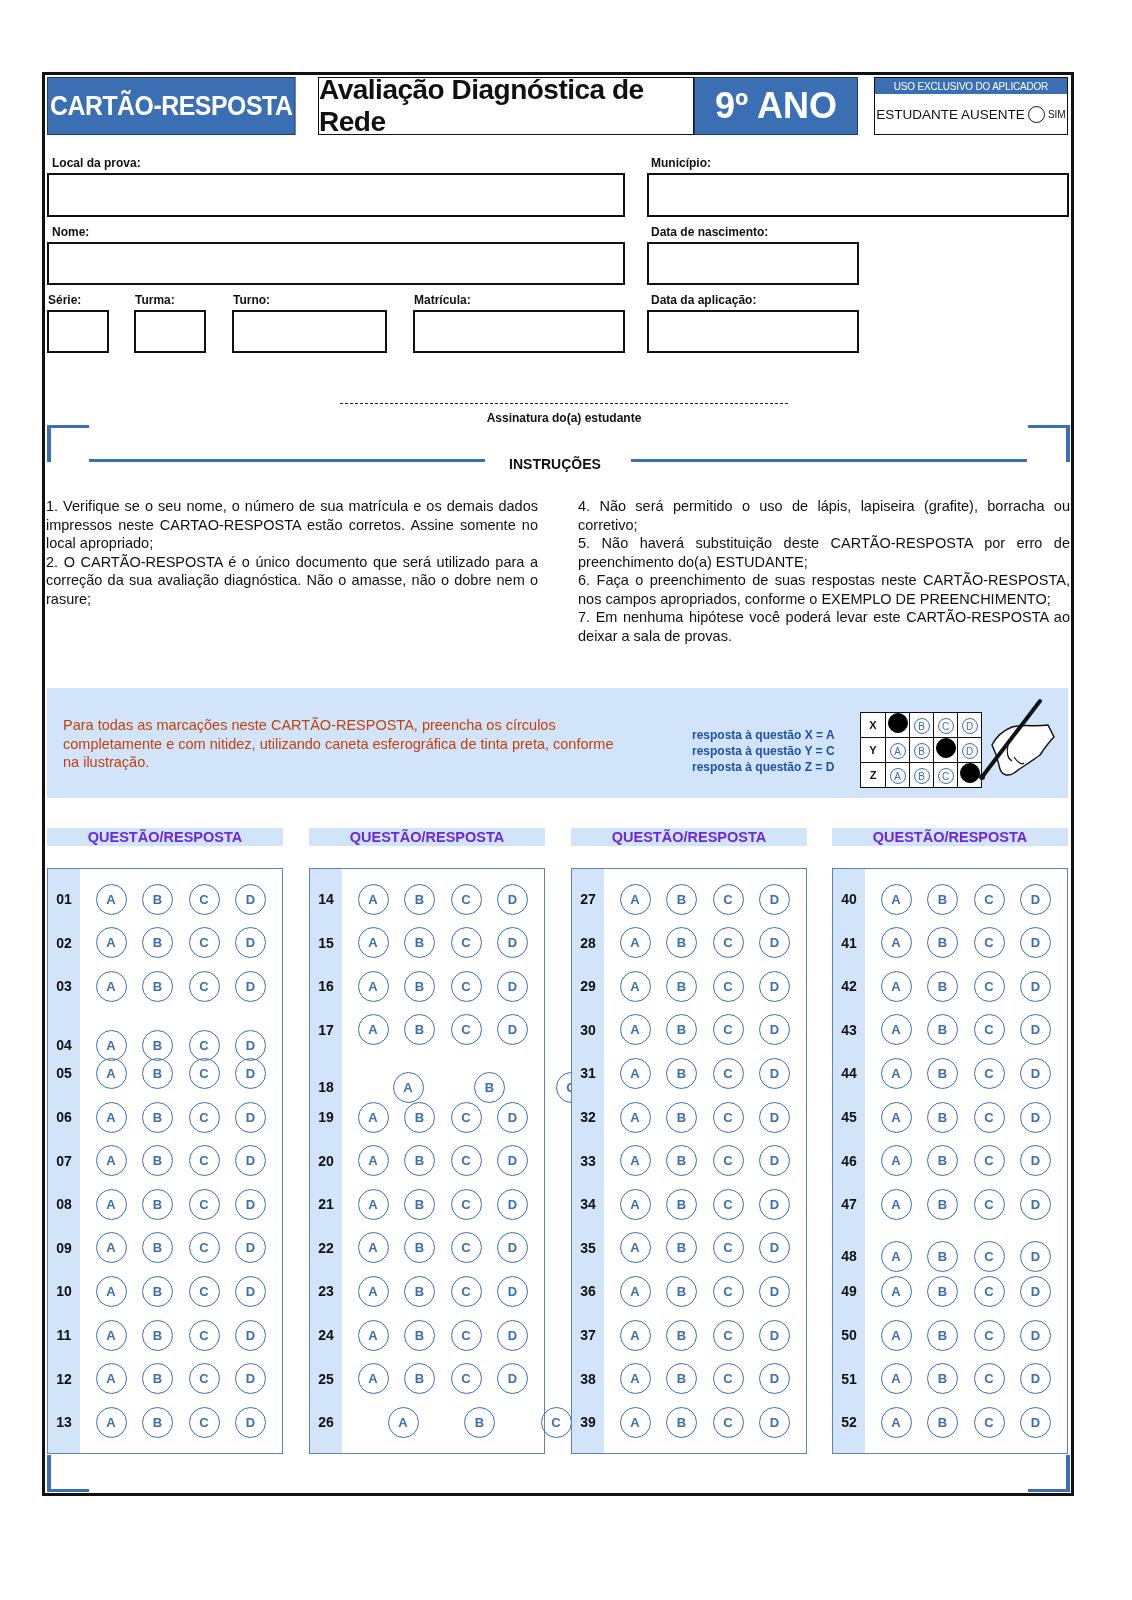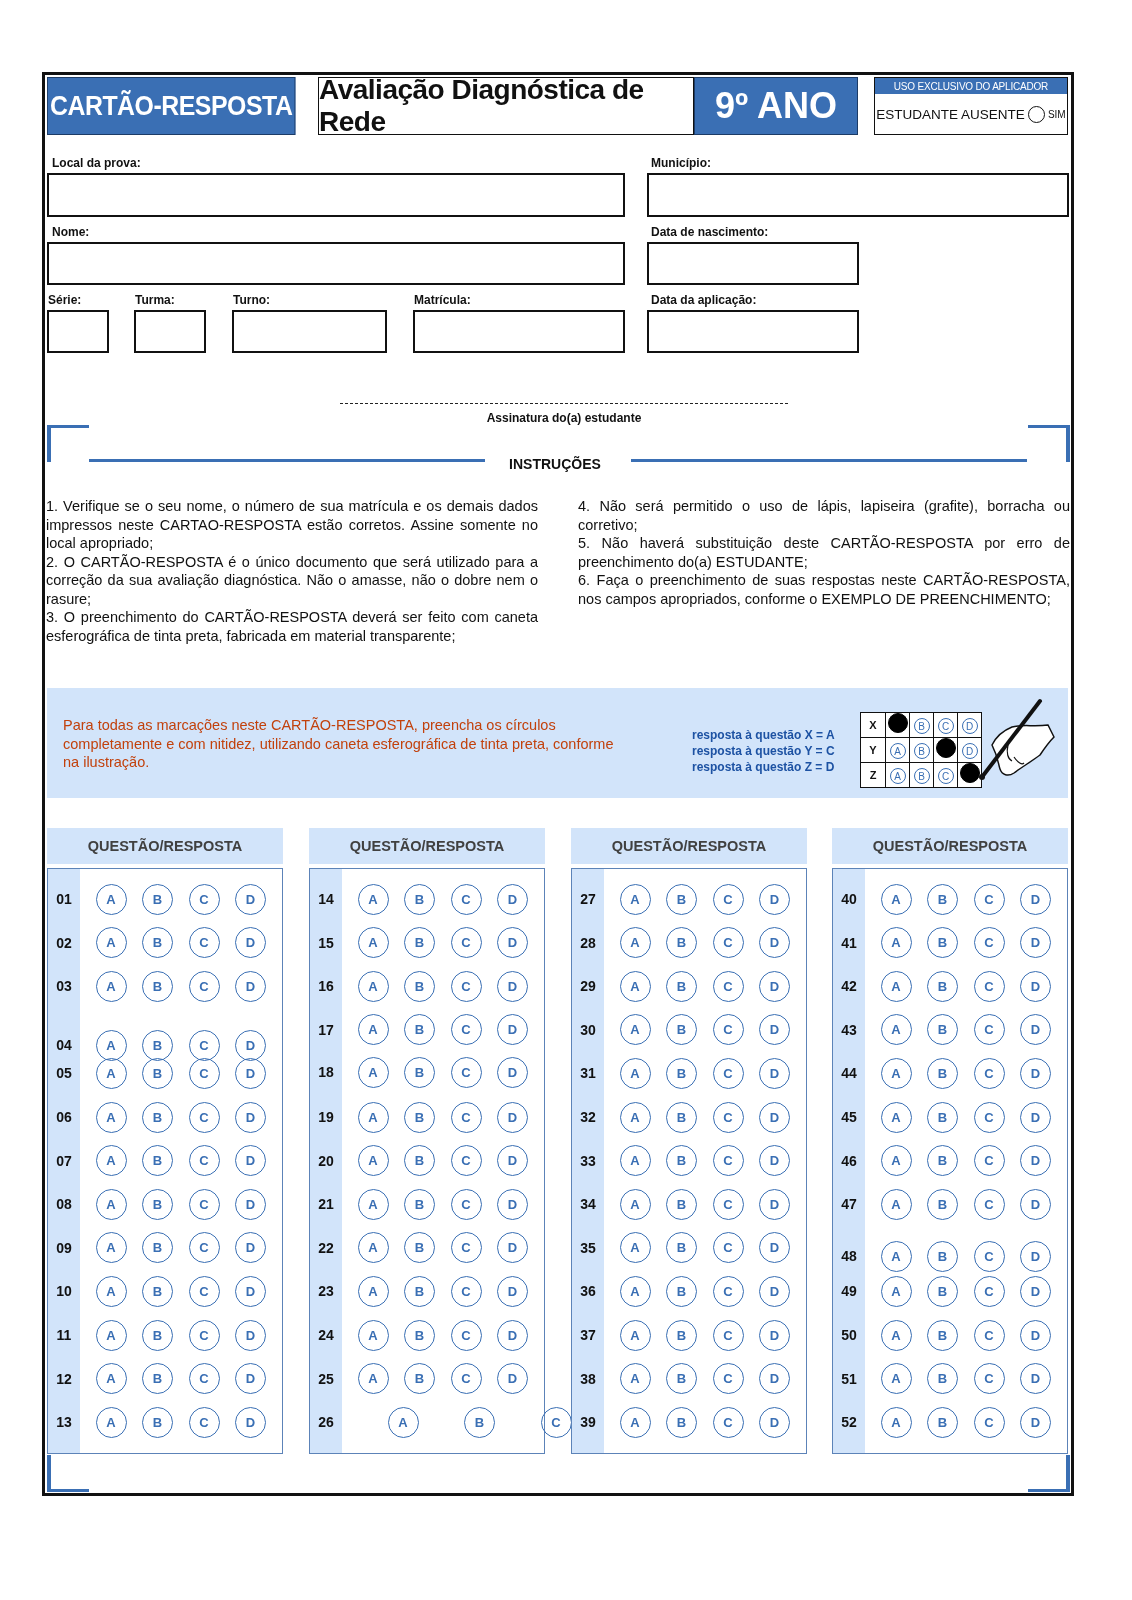--- a/index.html
+++ b/index.html
@@ -25,21 +25,21 @@
   .instr-col { font-size:14.5px; line-height:18.5px; text-align:justify; color:#111; }
   .instr-col p { margin:0; }
   .panel { left:47px; top:688px; width:1021px; height:110px; background:#d2e4fa; }
   .panel-text { left:63px; top:716px; width:560px; font-size:14.5px; line-height:18.5px; color:#c2410c; }
   .legend { left:692px; top:727px; font-size:12px; line-height:16px; color:#1d52a3; font-weight:bold; }
   .ex-table { left:860px; top:712px; border-collapse:collapse; }
   .ex-table td { border:1.5px solid #111; width:23px; height:20px; text-align:center; padding:0; background:#fff; }
   .ex-table td.lbl { font-size:11px; font-weight:bold; width:24px; }
   .mini { display:inline-block; width:16px; height:16px; border:1px solid #3a6fb4; border-radius:50%; font-size:10px; line-height:16px; color:#3a6fb4; box-sizing:border-box; }
   .mini.fill { background:#000; border-color:#000; width:20px; height:20px; }
-  .col-head { height:36px; background:#d2e4fa; font-size:14.5px; font-weight:bold; display:flex; align-items:center; justify-content:center; color:#404040; }
+  .col-head { height:18px; background:#d2e4fa; font-size:14.5px; font-weight:bold; display:flex; align-items:center; justify-content:center; color:#6d28d9; }
   .col-box { border:1.5px solid #5c83b8; box-sizing:border-box; background:#fff; }
   .col-strip { position:absolute; left:0; top:0; width:32px; height:100%; background:#d2e4fa; }
   .qrow { position:absolute; left:0; height:32px; display:flex; align-items:center; }
   .qnum { width:32px; text-align:center; font-size:14px; font-weight:bold; color:#111; }
   .bubble { width:31px; height:31px; border:1.5px solid #3a6fb4; border-radius:50%; box-sizing:border-box; display:flex; align-items:center; justify-content:center; font-size:13px; font-weight:bold; color:#3a6fb4; margin-left:15.5px; cursor:pointer; }
   .bubble:first-of-type { margin-left:16px; }
 </style>
 </head>
 <body>
 
@@ -96,26 +96,26 @@
 <div class="bracket" style="left:47px;top:1455px;border-width:0 0 3px 4px;"></div>
 <div class="bracket" style="left:1028px;top:1455px;border-width:0 4px 3px 0;"></div>
 
 <div class="hline" style="left:89px;top:459px;width:396px;"></div>
 <div class="abs instr-head">INSTRUÇÕES</div>
 <div class="hline" style="left:631px;top:459px;width:396px;"></div>
 
 <div class="abs instr-col" style="left:46px;top:497px;width:492px;">
   <p>1. Verifique se o seu nome, o número de sua matrícula e os demais dados impressos neste CARTAO-RESPOSTA estão corretos. Assine somente no local apropriado;</p>
   <p>2. O CARTÃO-RESPOSTA é o único documento que será utilizado para a correção da sua avaliação diagnóstica. Não o amasse, não o dobre nem o rasure;</p>
-  <p>3. O preenchimento do CARTÃO-RESPOSTA deverá ser feito com caneta esferográfica de tinta preta, fabricada em material transparente;</p>
 </div>
 <div class="abs instr-col" style="left:578px;top:497px;width:492px;">
   <p>4. Não será permitido o uso de lápis, lapiseira (grafite), borracha ou corretivo;</p>
   <p>5. Não haverá substituição deste CARTÃO-RESPOSTA por erro de preenchimento do(a) ESTUDANTE;</p>
   <p>6. Faça o preenchimento de suas respostas neste CARTÃO-RESPOSTA, nos campos apropriados, conforme o EXEMPLO DE PREENCHIMENTO;</p>
+  <p>7. Em nenhuma hipótese você poderá levar este CARTÃO-RESPOSTA ao deixar a sala de provas.</p>
 </div>
 
 <div class="abs panel"></div>
 <div class="abs panel-text">Para todas as marcações neste CARTÃO-RESPOSTA, preencha os círculos completamente e com nitidez, utilizando caneta esferográfica de tinta preta, conforme na ilustração.</div>
 <div class="abs legend">
   <div>resposta à questão X = A</div>
   <div>resposta à questão Y = C</div>
   <div>resposta à questão Z = D</div>
 </div>
 <table class="abs ex-table">
@@ -271,21 +271,21 @@
         <span class="bubble">C</span>
         <span class="bubble">D</span>
       </div>
       <div class="qrow" style="top: 144.8px;">
         <span class="qnum">17</span>
         <span class="bubble">A</span>
         <span class="bubble">B</span>
         <span class="bubble">C</span>
         <span class="bubble">D</span>
       </div>
-      <div class="qrow" style="top: 187px;">
+      <div class="qrow" style="top: 202px; gap: 35px;">
         <span class="qnum">18</span>
         <span class="bubble">A</span>
         <span class="bubble">B</span>
         <span class="bubble">C</span>
         <span class="bubble">D</span>
       </div>
       <div class="qrow" style="top: 232px;">
         <span class="qnum">19</span>
         <span class="bubble">A</span>
         <span class="bubble">B</span>

